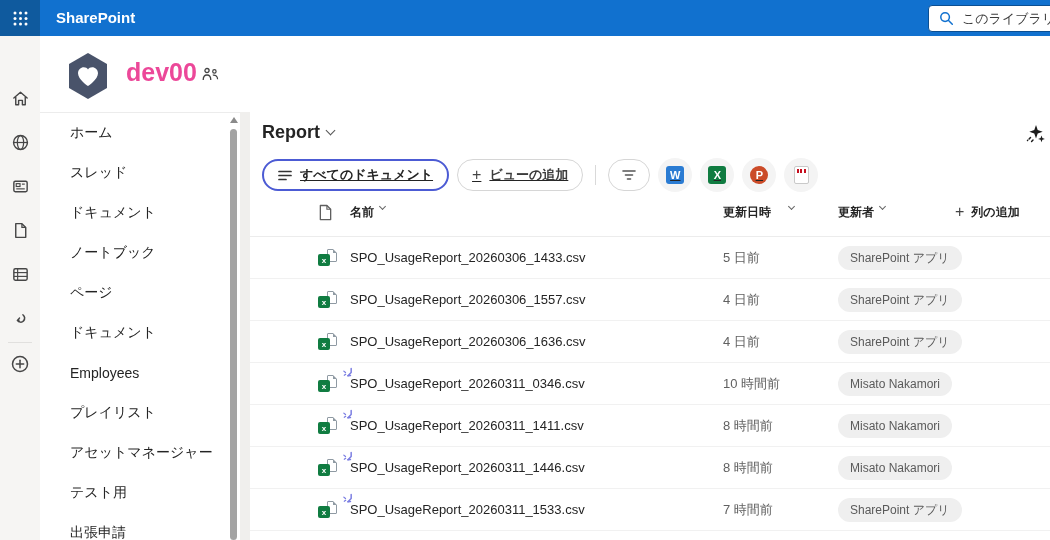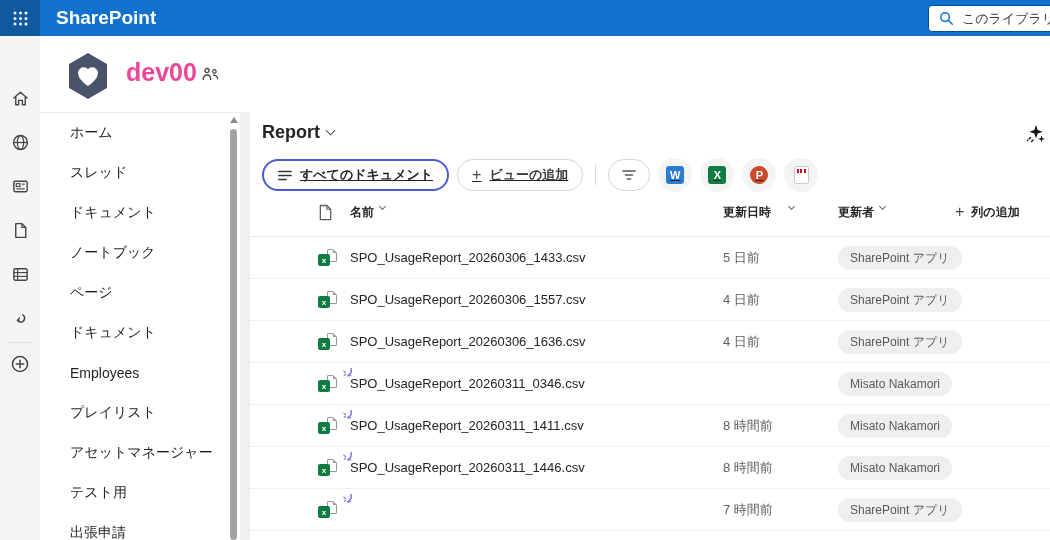--- a/index.html
+++ b/index.html
@@ -3,21 +3,21 @@
 <meta charset="utf-8">
 <style>
   * { margin:0; padding:0; box-sizing:border-box; }
   html,body { width:1050px; height:540px; overflow:hidden; }
   body { font-family:"Liberation Sans","DejaVu Sans",sans-serif; background:#fff; color:#242424; }
   #app { position:relative; width:1050px; height:540px; overflow:hidden; background:#fff; }
 
   
   .suite-bar { position:absolute; left:0; top:0; width:1050px; height:36px; background:#1171cf; }
   .waffle { position:absolute; left:0; top:0; width:40px; height:36px; background:#0f5a9e; display:flex; align-items:center; justify-content:center; cursor:pointer; }
-  .suite-title { position:absolute; left:56px; top:0; line-height:36px; color:#fff; font-size:19px; font-weight:700; }
+  .suite-title { position:absolute; left:56px; top:0; line-height:36px; color:#fff; font-size:15px; font-weight:700; }
   .search-box { position:absolute; left:928px; top:5px; width:190px; height:27px; background:#fff; border:1px solid #0b4f93; border-radius:4px; display:flex; align-items:center; overflow:hidden; }
   .search-box svg { margin:0 8px 0 10px; flex:none; }
   .search-box input { border:none; outline:none; font-size:13px; color:#333; width:130px; font-family:inherit; background:transparent; }
   .search-box input::placeholder { color:#3b3b3b; opacity:1; }
 
   
   .site-header { position:absolute; left:40px; top:36px; right:0; height:76px; background:#fff; }
   .site-logo { position:absolute; left:26px; top:17px; }
   .site-name { position:absolute; left:86px; top:22px; font-size:25px; font-weight:600; color:#ec4899; }
   .teams-ic { position:absolute; left:162px; top:31px; }
@@ -309,20 +309,21 @@
             <span class="fold"></span>
             <span class="xls">x</span>
           </span>
         <svg class="new-badge" width="11" height="11" viewBox="0 0 12 12">
           <path d="M10 1.5 L10 6 L6.5 9.5" fill="none" stroke="#7a7de2" stroke-width="1.6" stroke-linecap="round" stroke-linejoin="round"></path>
           <path d="M6.5 9.5 L9.3 9.2" fill="none" stroke="#7a7de2" stroke-width="1.6" stroke-linecap="round"></path>
           <line x1="2" y1="4.5" x2="3.8" y2="6" stroke="#7a7de2" stroke-width="1.4" stroke-linecap="round"></line>
           <line x1="2.5" y1="9" x2="4" y2="8" stroke="#7a7de2" stroke-width="1.4" stroke-linecap="round"></line>
         </svg>
         <span class="fname">SPO_UsageReport_20260311_0346.csv</span>
+        <span class="ftime">10 時間前</span>
         <span class="fpill">Misato Nakamori</span>
       </div>
 
       <div class="trow">
         <span class="file-ic">
             <span class="page"></span>
             <span class="fold"></span>
             <span class="xls">x</span>
           </span>
         <svg class="new-badge" width="11" height="11" viewBox="0 0 12 12">
@@ -358,19 +359,20 @@
             <span class="page"></span>
             <span class="fold"></span>
             <span class="xls">x</span>
           </span>
         <svg class="new-badge" width="11" height="11" viewBox="0 0 12 12">
           <path d="M10 1.5 L10 6 L6.5 9.5" fill="none" stroke="#7a7de2" stroke-width="1.6" stroke-linecap="round" stroke-linejoin="round"></path>
           <path d="M6.5 9.5 L9.3 9.2" fill="none" stroke="#7a7de2" stroke-width="1.6" stroke-linecap="round"></path>
           <line x1="2" y1="4.5" x2="3.8" y2="6" stroke="#7a7de2" stroke-width="1.4" stroke-linecap="round"></line>
           <line x1="2.5" y1="9" x2="4" y2="8" stroke="#7a7de2" stroke-width="1.4" stroke-linecap="round"></line>
         </svg>
+        <span class="fname">SPO_UsageReport_20260311_1533.csv</span>
         <span class="ftime">7 時間前</span>
         <span class="fpill">SharePoint アプリ</span>
       </div>
 
     </div>
   </div>
 </div>
 
 </body></html>

